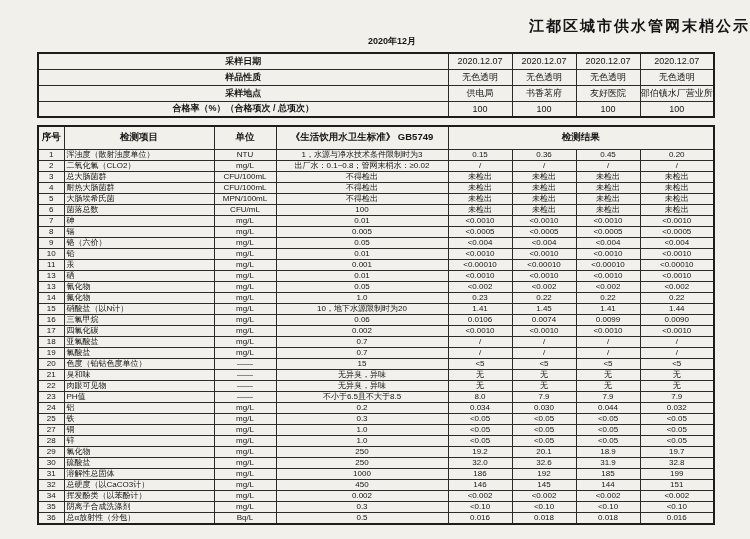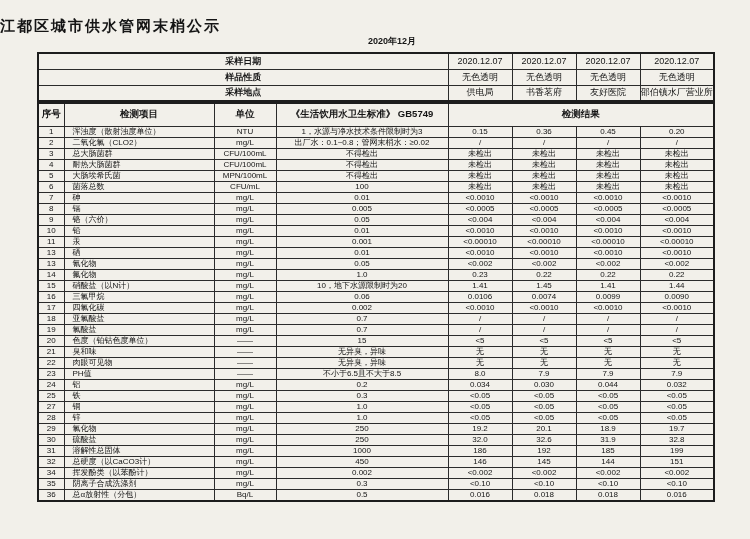--- a/index.html
+++ b/index.html
@@ -5,25 +5,26 @@
   * { margin: 0; padding: 0; box-sizing: border-box; }
   html, body {
     width: 750px; height: 539px;
     background: #f2f0ea;
     font-family: "Liberation Sans", "DejaVu Sans", sans-serif;
     color: #151515;
     overflow: hidden;
   }
   .page { width: 750px; height: 539px; padding-top: 16px; }
   .title {
-    text-align: left;
+    text-align: right;
     font-size: 15px;
     font-weight: bold;
     letter-spacing: 2px;
     line-height: 19px;
+    margin-left: 41px;
   }
   .subtitle {
     text-align: center;
     font-size: 9px;
     font-weight: bold;
     line-height: 13px;
     margin-bottom: 4px;
     padding-left: 34px;
   }
   .tbl-wrap { width: 676px; margin: 0 auto; }
@@ -36,27 +37,27 @@
   td, th {
     border: 1px solid #2b2b2b;
     white-space: nowrap;
     overflow: hidden;
     text-align: center;
     vertical-align: middle;
     font-weight: normal;
   }
   table.outer { border: 2px solid #1d1d1d; }
   
-  #sample-info { }
+  #sample-info { margin-bottom: 7px; }
   #sample-info td { height: 16px; font-size: 9px; }
   #sample-info td.lbl { font-weight: bold; }
   
   #results thead th { height: 23px; font-size: 9.5px; font-weight: bold; }
   #results tbody td { height: 10px; font-size: 8px; line-height: 10px; padding: 0 2px; }
-  #results tbody td.item { text-align: left; padding-left: 8px; }
+  #results tbody td.item { text-align: left; padding-left: 2px; }
   col.c-no { width: 26px; }
   col.c-item { width: 150px; }
   col.c-unit { width: 62px; }
   col.c-std { width: 172px; }
   col.c-r1 { width: 64px; }
   col.c-r2 { width: 64px; }
   col.c-r3 { width: 64px; }
   col.c-r4 { width: 74px; }
 </style>
 </head>
@@ -93,20 +94,27 @@
             <td>无色透明</td>
             <td>无色透明</td>
           </tr>
           <tr>
             <td class="lbl" colspan="4">采样地点</td>
             <td>供电局</td>
             <td>书香茗府</td>
             <td>友好医院</td>
             <td>邵伯镇水厂营业所</td>
           </tr>
+          <tr>
+            <td class="lbl" colspan="4">合格率（%）（合格项次 / 总项次）</td>
+            <td>100</td>
+            <td>100</td>
+            <td>100</td>
+            <td>100</td>
+          </tr>
         </tbody>
     </table>
 
     <table id="results" class="outer">
       <colgroup>
         <col class="c-no">
           <col class="c-item">
           <col class="c-unit">
           <col class="c-std">
         <col class="c-r1">

